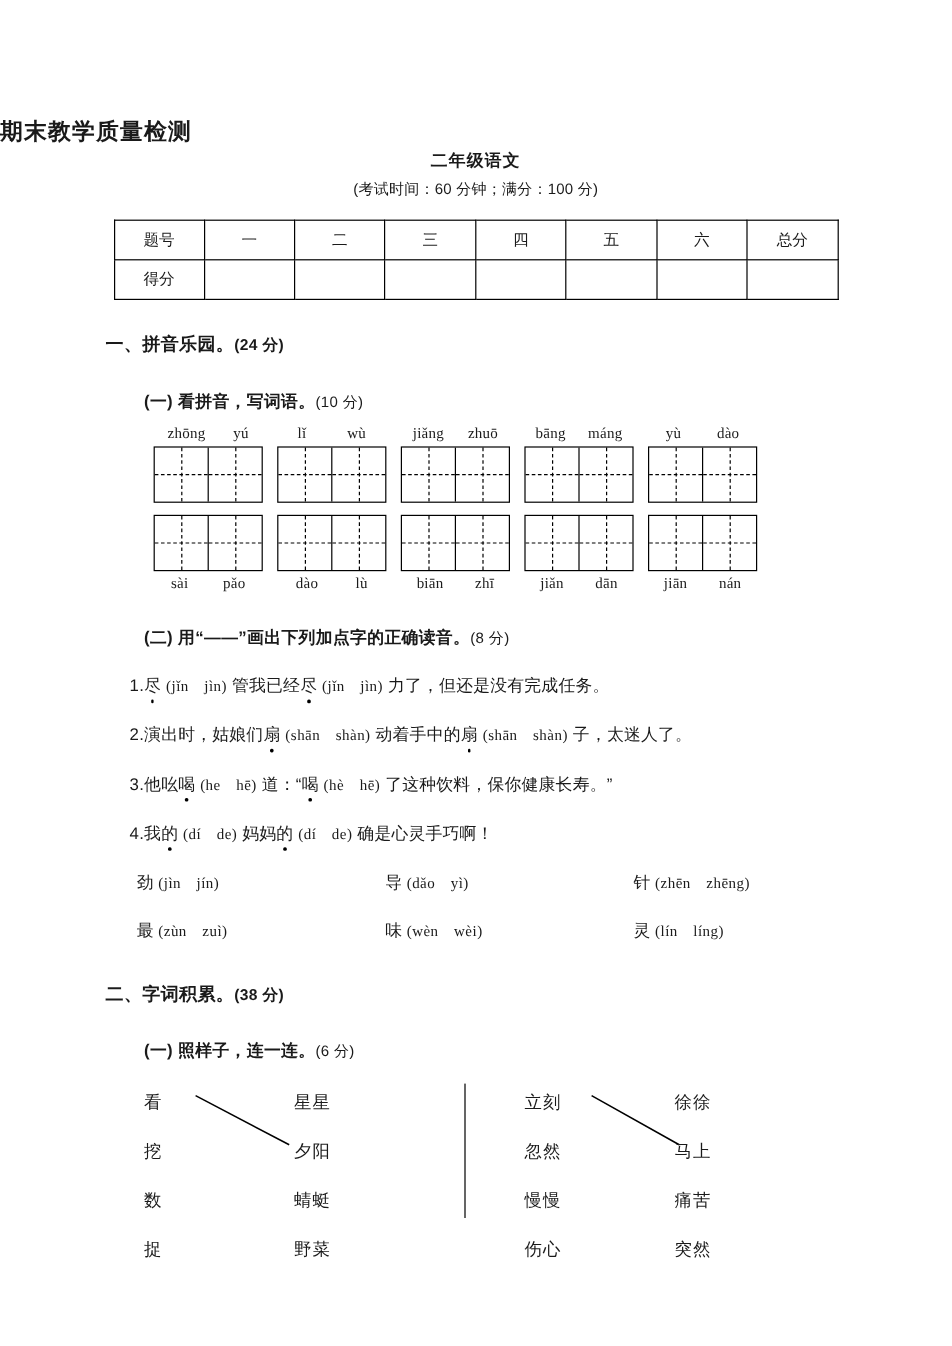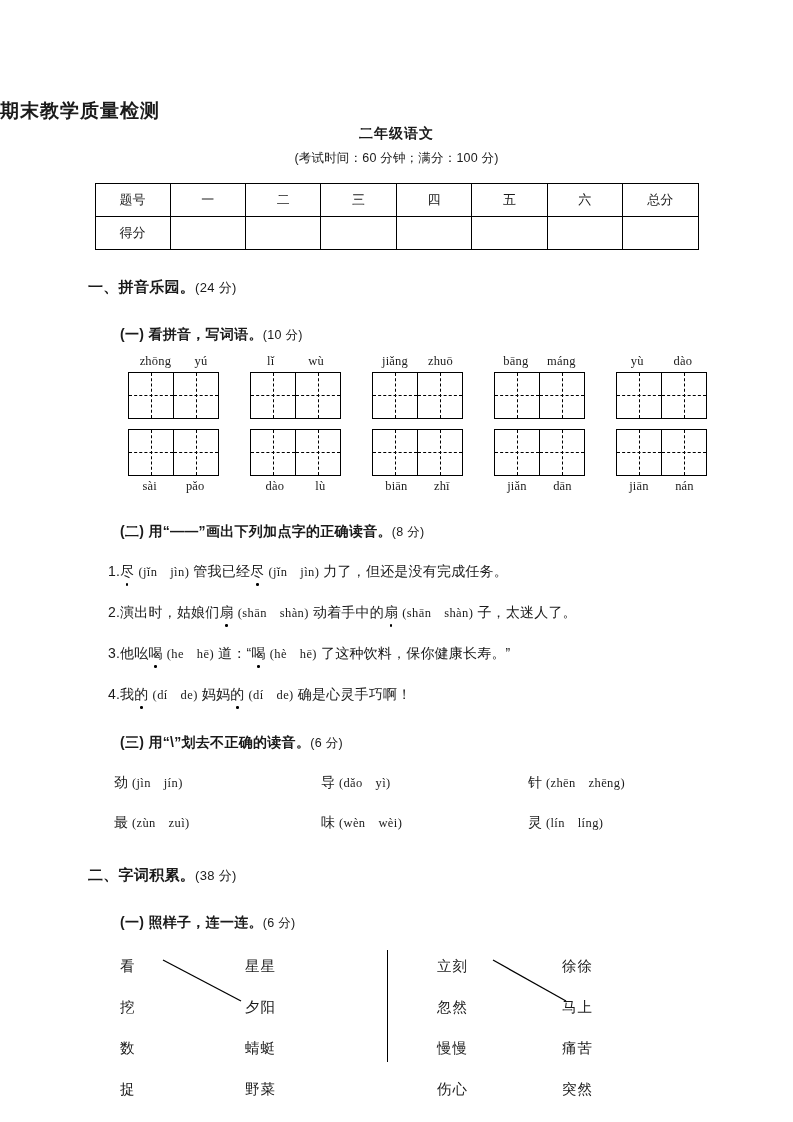--- a/index.html
+++ b/index.html
@@ -69,42 +69,42 @@
 
   
   .section-head {
     font-size: 15px;
     font-weight: bold;
     margin: 28px 0 0 0;
     padding-left: 88px;
     letter-spacing: 0.3px;
   }
   .section-head .pts {
-    font-weight: normal;
+    font-weight: bold;
     font-size: 13px;
   }
   .sub-head {
     font-size: 14px;
     font-weight: bold;
     margin: 29px 0 0 0;
     padding-left: 120px;
     letter-spacing: 0.3px;
   }
   .sub-head .pts {
     font-weight: normal;
     font-size: 12.5px;
   }
 
   
   .tzg-row {
     display: flex;
     justify-content: flex-start;
     padding-left: 128px;
     margin-top: 10px;
-    gap: 31px;
+    gap: 12px;
   }
   .tzg-unit {
     display: flex;
     flex-direction: column;
     align-items: center;
     width: 91px;
   }
   .tzg-pinyin {
     display: flex;
     justify-content: space-around;
@@ -409,23 +409,20 @@
   </div>
 
   <div class="q-line">
     <span>4.</span><span>我</span><span class="dotted">的</span>
     <span class="py">(dí　de)</span>
     <span>妈妈</span><span class="dotted">的</span>
     <span class="py">(dí　de)</span>
     <span>确是心灵手巧啊！</span>
   </div>
 
-  <div class="sub-head">
-    <span>(三) 用“\”划去不正确的读音。</span><span class="pts">(6 分)</span>
-  </div>
 
   <div class="choose-row">
     <div class="choose-item">
       <span class="hz">劲</span>
       <span class="py">(jìn　jín)</span>
     </div>
     <div class="choose-item">
       <span class="hz">导</span>
       <span class="py">(dǎo　yì)</span>
     </div>

